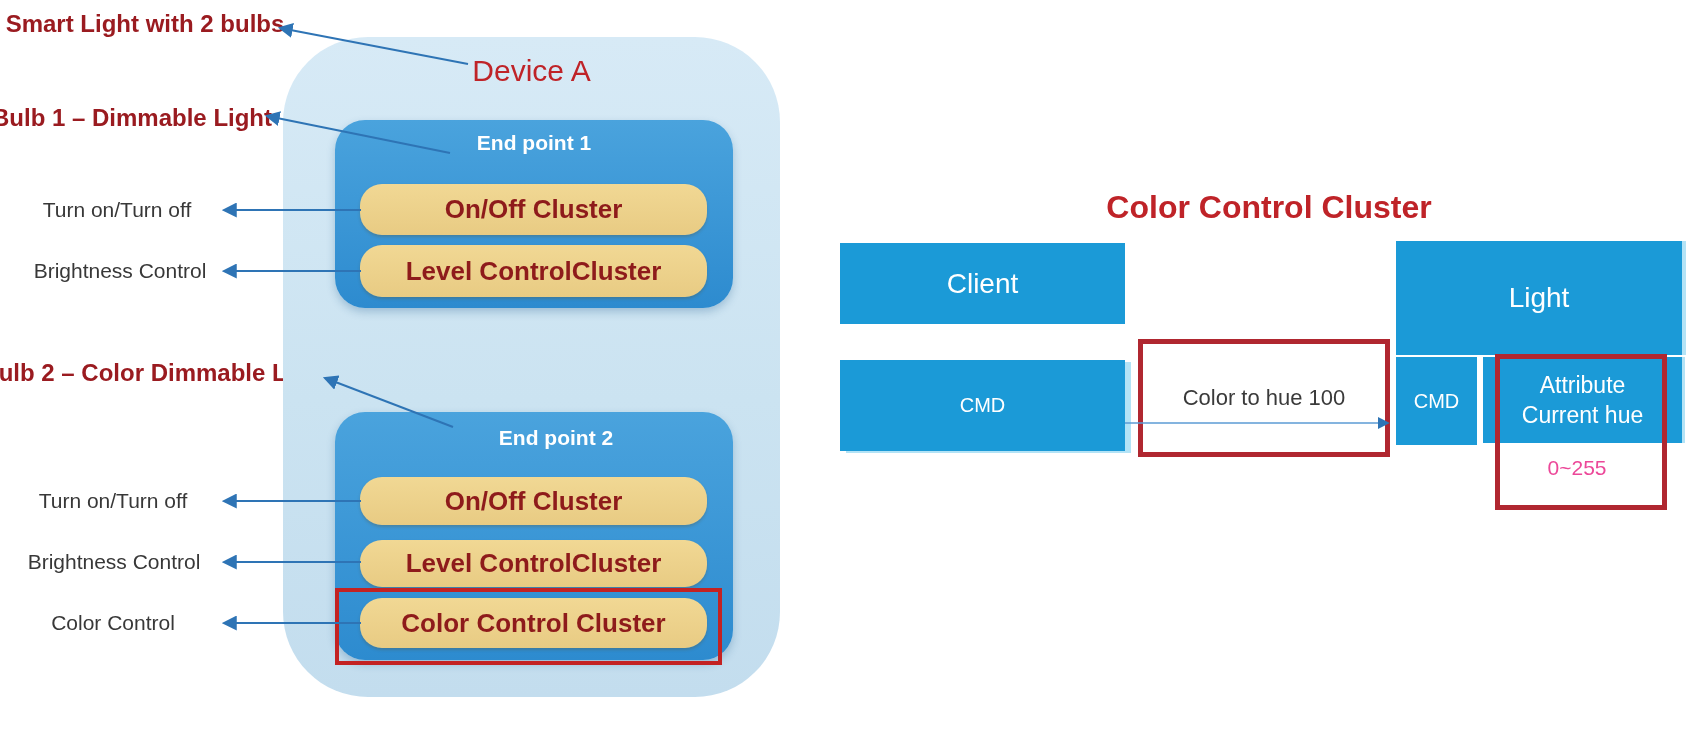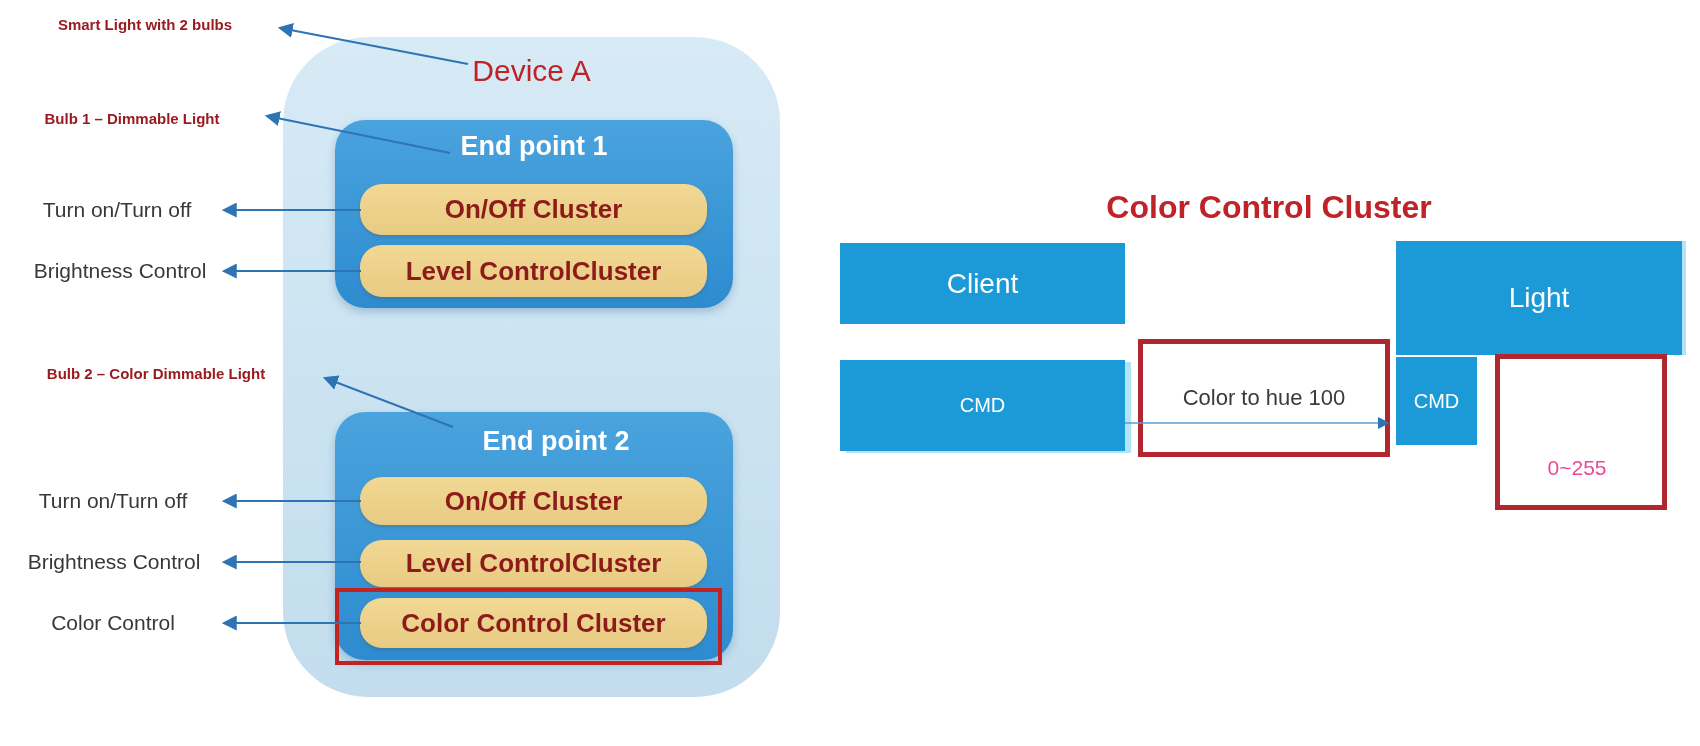--- a/index.html
+++ b/index.html
@@ -3,41 +3,41 @@
 <meta charset="utf-8">
 <style>
   html,body { margin:0; padding:0; background:#ffffff; }
   .canvas {
     position:relative; width:1700px; height:746px; overflow:hidden;
     background:#ffffff; font-family:"Liberation Sans", sans-serif;
   }
   .abs { position:absolute; }
   
   .lbl { position:absolute; transform:translate(-50%,-50%); white-space:nowrap; }
-  .lbl-maroon { color:var(--c-label_maroon,#9a1b20); font-weight:bold; font-size:15px; }
+  .lbl-maroon { color:var(--c-label_maroon,#9a1b20); font-weight:bold; font-size:24px; }
   .lbl-gray   { color:var(--c-label_gray,#383838); font-size:21px; }
   
   .device-panel {
     left:283px; top:37px; width:497px; height:660px; border-radius:85px;
     background:linear-gradient(180deg,#d7eaf6 0%, #cbe3f1 55%, #c3ddee 100%);
   }
   .device-title {
     left:283px; top:54px; width:497px; text-align:center;
     font-size:30px; font-weight:normal; color:var(--c-title_red,#b62427);
   }
   .endpoint {
     position:absolute; left:335px; width:398px; border-radius:30px;
     background:linear-gradient(180deg,#4aa3dd 0%, #2d8bcf 100%);
     box-shadow:0 4px 8px rgba(30,90,140,.28);
   }
   .ep1 { top:120px; height:188px; }
   .ep2 { top:412px; height:248px; }
   .ep-title {
     position:absolute; left:0; right:0; text-align:center;
-    color:#ffffff; font-size:27px; font-weight:600;
+    color:#ffffff; font-size:21px; font-weight:600;
   }
   .cluster {
     position:absolute; left:25px; width:347px; border-radius:22px;
     background:linear-gradient(180deg,#f1d894 0%, #e8cb83 100%);
     color:var(--c-cluster_text,#8e1b1b); font-weight:bold; font-size:26px;
     display:flex; align-items:center; justify-content:center;
     box-shadow:0 2px 3px rgba(100,70,20,.25);
   }
   .red-frame  { position:absolute; border:4px solid var(--c-red_frame_left,#c32222); z-index:6; }
   .red-frame2 { position:absolute; border:5px solid var(--c-red_frame_right,#b02730); z-index:6; }
@@ -109,20 +109,26 @@
   <div class="blue-box client-box big-label">Client</div>
   <div class="blue-box client-cmd cmd-label">CMD</div>
 
   <div class="msg-box">
     <span>Color to hue 100</span>
   </div>
 
   <div class="blue-box server-box big-label">Light</div>
   <div class="blue-box server-cmd cmd-label">CMD</div>
 
+  <div class="blue-box attr-box">
+    <div class="two-line">
+      <div>Attribute</div>
+      <div>Current hue</div>
+    </div>
+  </div>
 
   <div class="red-frame2 frame-attribute"></div>
   <div class="range-lbl">0~255</div>
 
   <svg class="overlay" viewBox="0 0 1700 746">
     <defs>
       <marker id="ah" viewBox="0 0 10 10" refX="8.5" refY="5" markerWidth="7.5" markerHeight="7.5" orient="auto-start-reverse">
         <path d="M0,0 L10,5 L0,10 z" fill="#2e74b5"></path>
       </marker>
     </defs>

